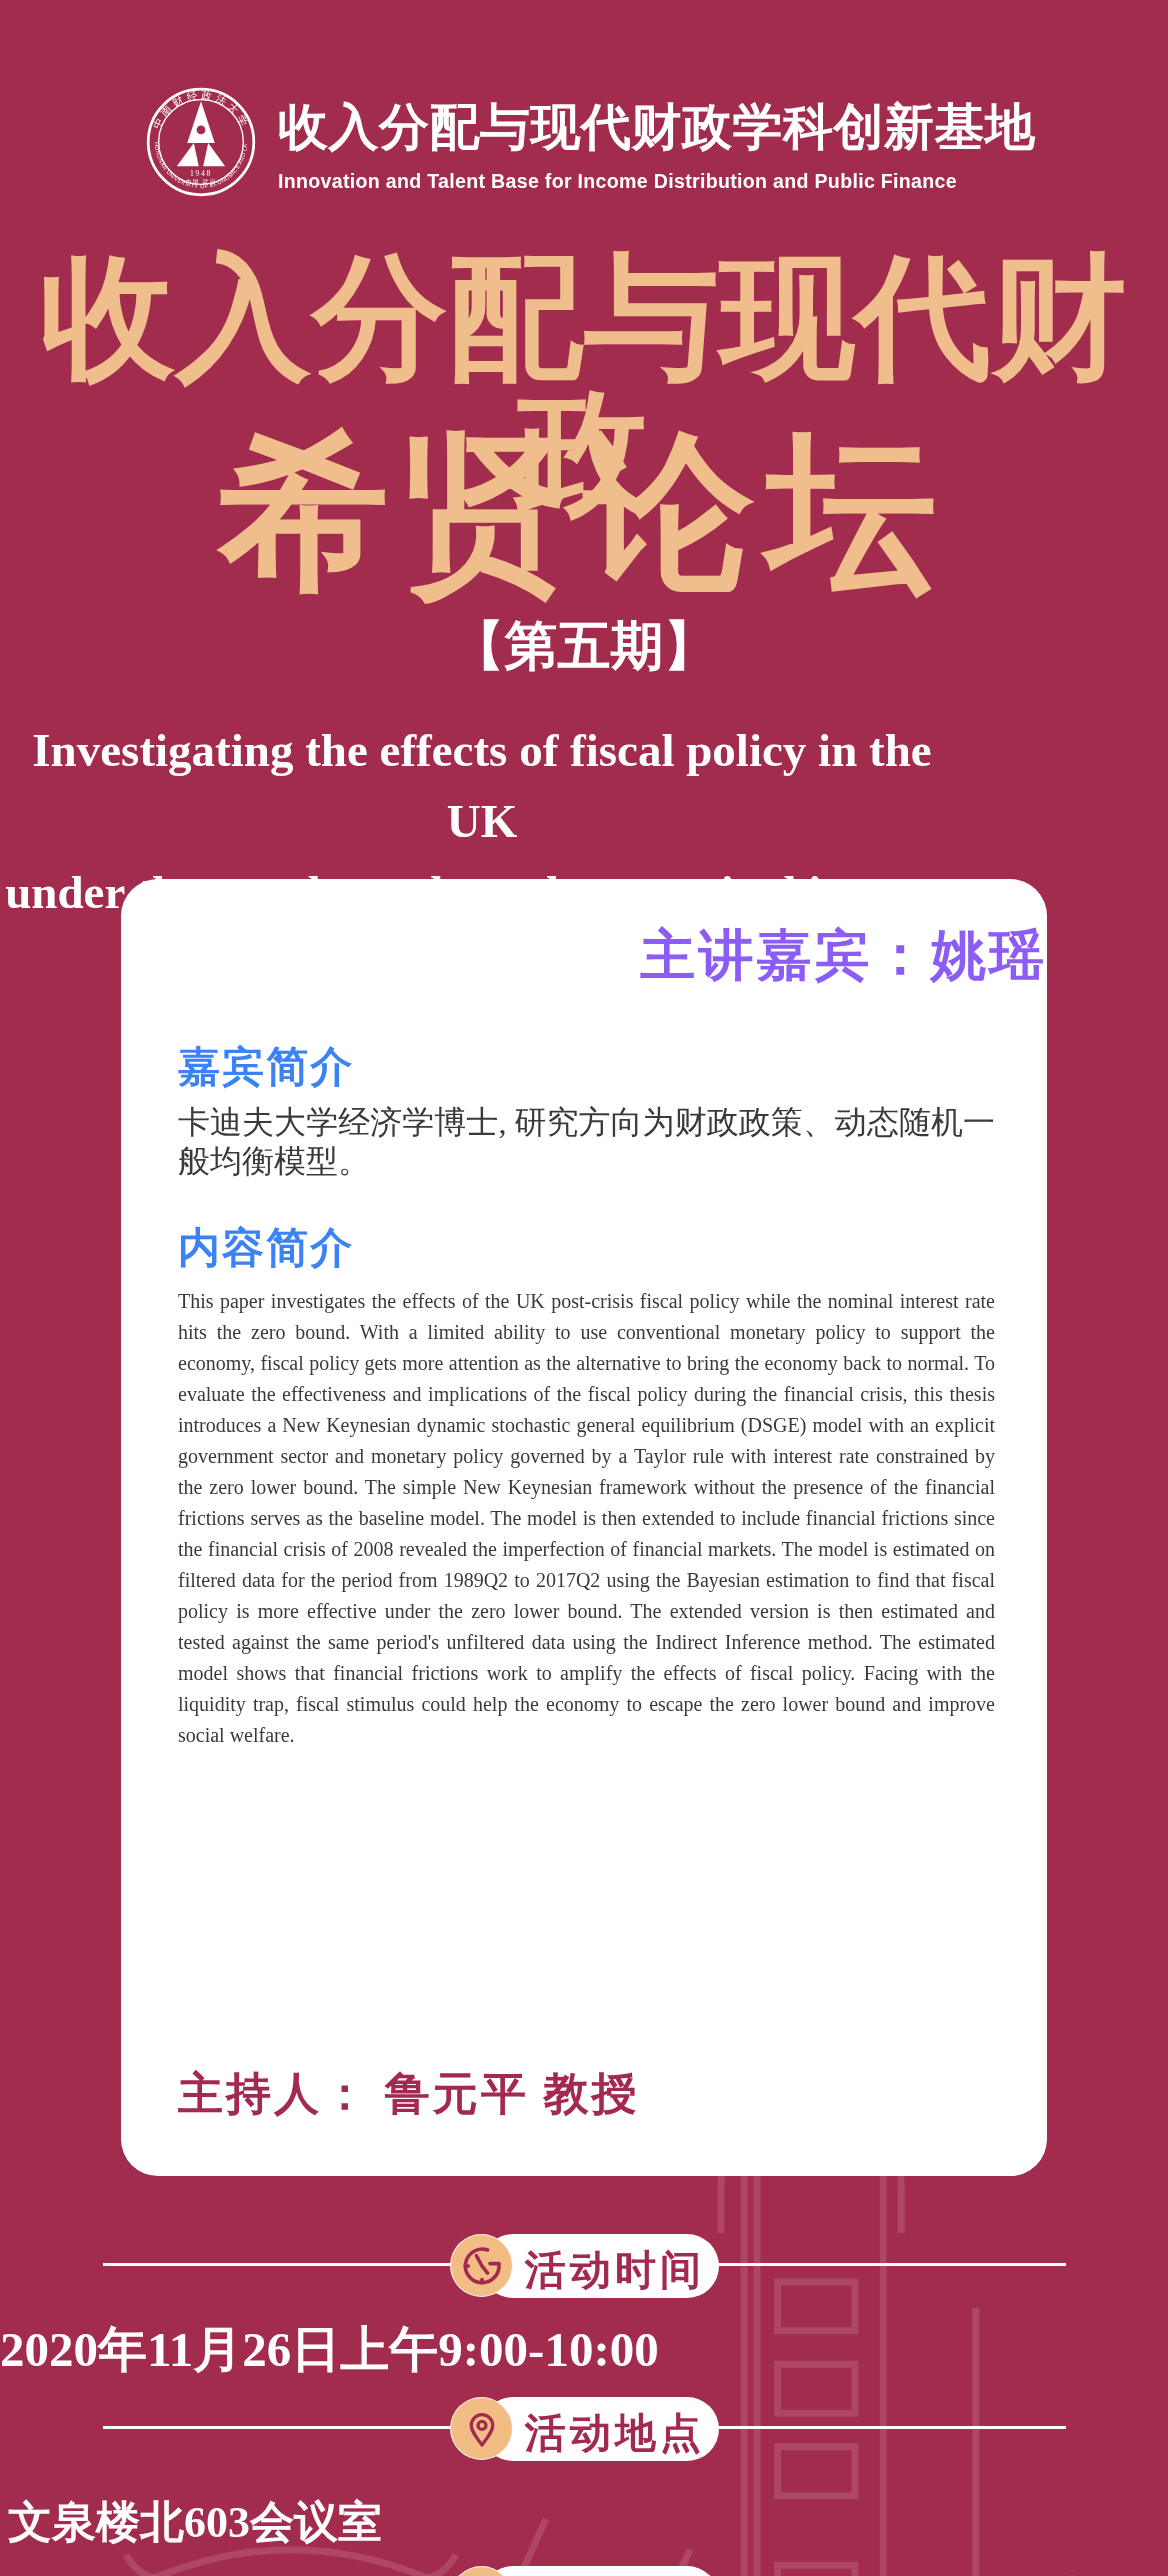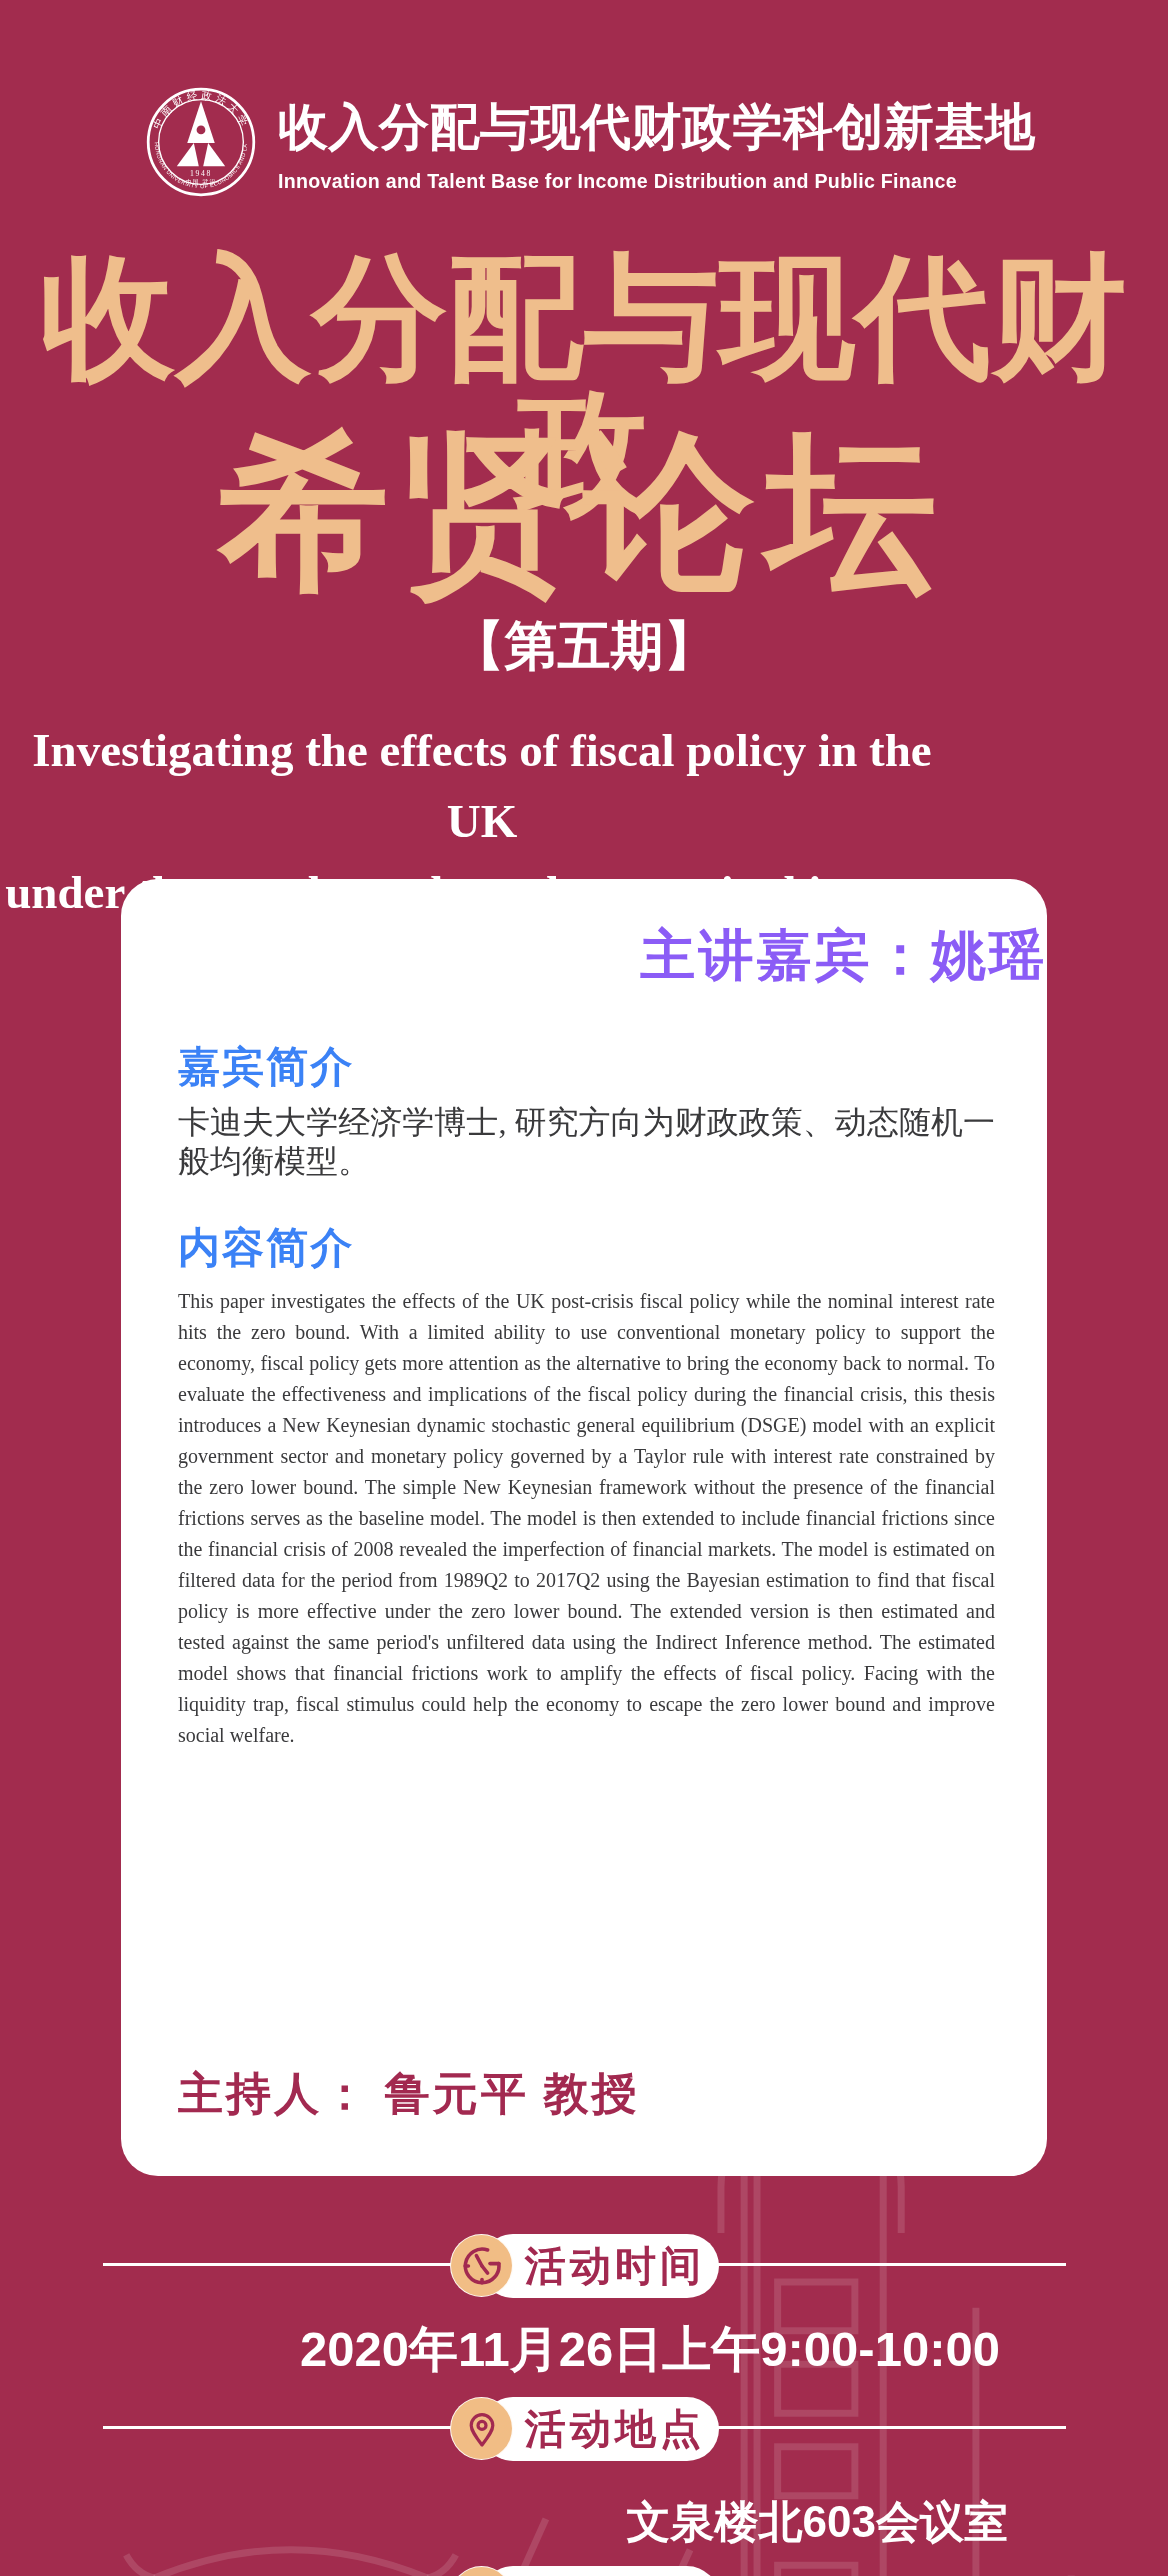--- a/index.html
+++ b/index.html
@@ -69,35 +69,35 @@
     position:absolute; left:57px; top:1185px;
     color:#A22950; font-size:45px; font-weight:bold; letter-spacing:3.1px;
     font-family:"Liberation Serif","DejaVu Serif",serif;
   }
   
   .divider{position:absolute; left:103px; width:963px; height:3.1px; background:#ffffff; z-index:2;}
   .badge{position:absolute; left:450px; width:278px; height:64px; z-index:3;}
   .badge .pill{
     position:absolute; left:31px; top:0; width:238px; height:64px;
     background:#ffffff; border-radius:32px;
-    display:flex; align-items:center; justify-content:center; padding-left:30px; box-sizing:border-box;
+    display:flex; align-items:flex-end; justify-content:center; padding-left:30px; box-sizing:border-box;
   }
   .badge .pill span{
     color:#A22950; font-size:41px; font-weight:bold; letter-spacing:4.1px;
     font-family:"Liberation Serif","DejaVu Serif",serif; white-space:nowrap;
   }
   .badge .disc{
     position:absolute; left:0; top:0; width:63px; height:63px; border-radius:50%;
     background:#F1BD85; border:1.5px solid rgba(255,255,255,.9); box-sizing:border-box;
     display:flex; align-items:center; justify-content:center;
   }
   .white-line-text{
-    position:absolute; left:0; width:1000px; text-align:right; z-index:2;
+    position:absolute; left:0; width:1000px; text-align:left; z-index:2;
     color:#ffffff; font-weight:bold; white-space:nowrap;
-    font-family:Liberation Sans, sans-serif;
+    font-family:Liberation Serif, serif;
   }
   .evt-time{top:2317px; font-size:49px;}
   .evt-place{top:2493px; font-size:44px;padding-left:8px;}
 </style>
 </head>
 <body>
 
 <div class="poster">
 
   <svg class="bg-art" width="1168" height="808" viewBox="0 0 2268 1569">

